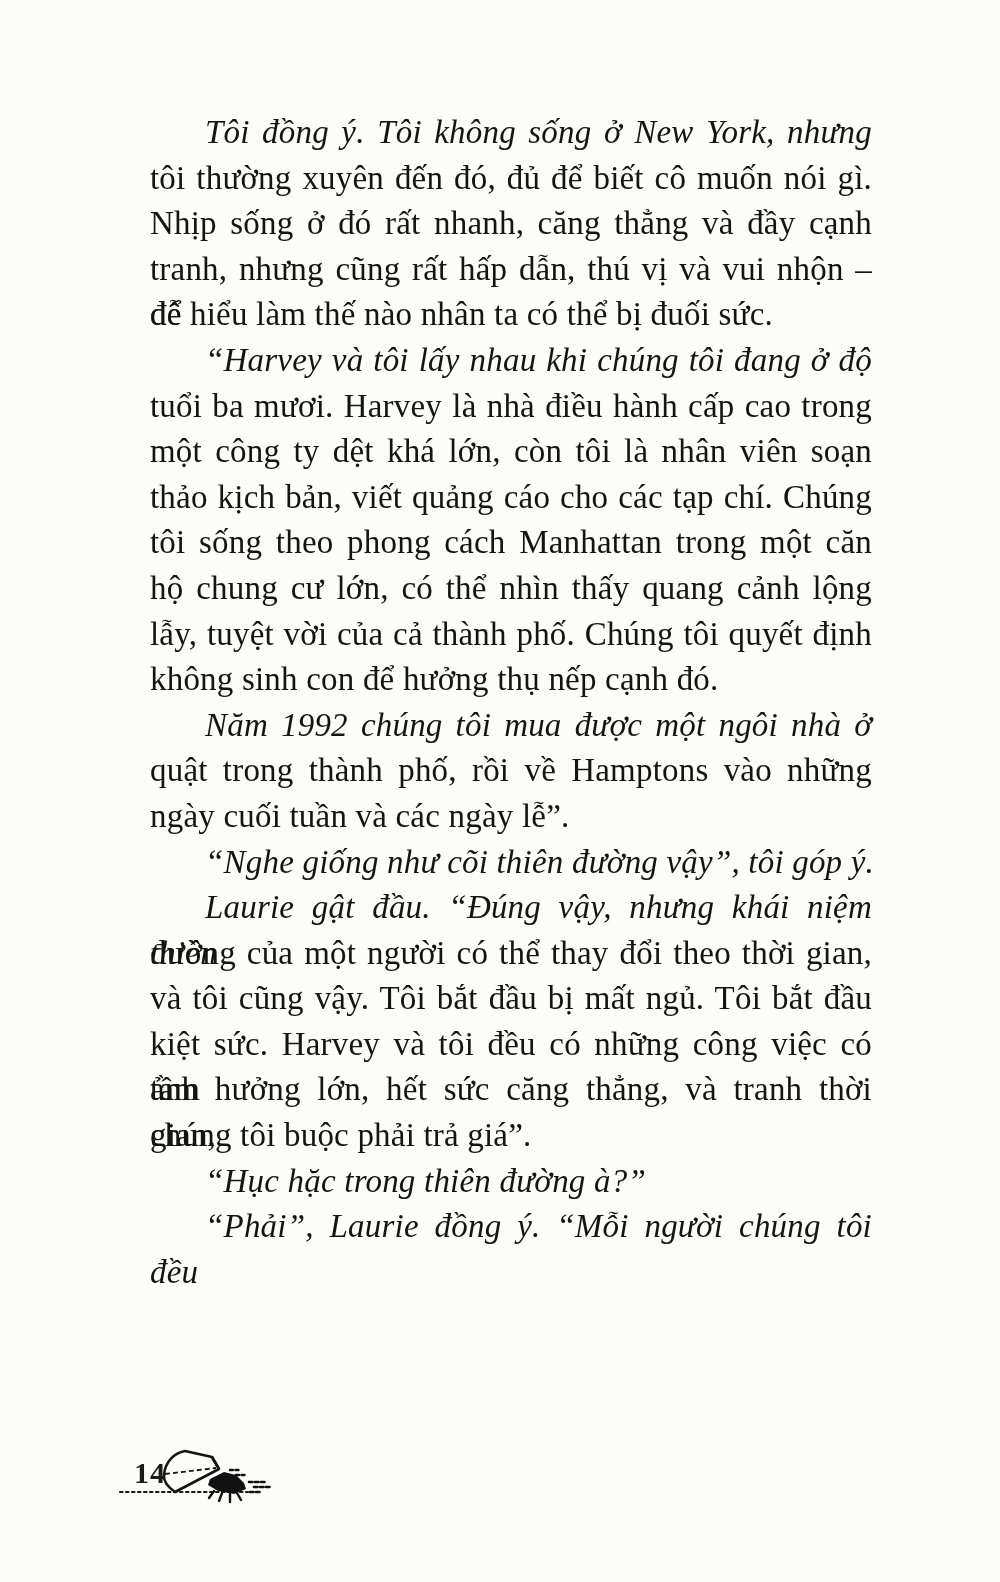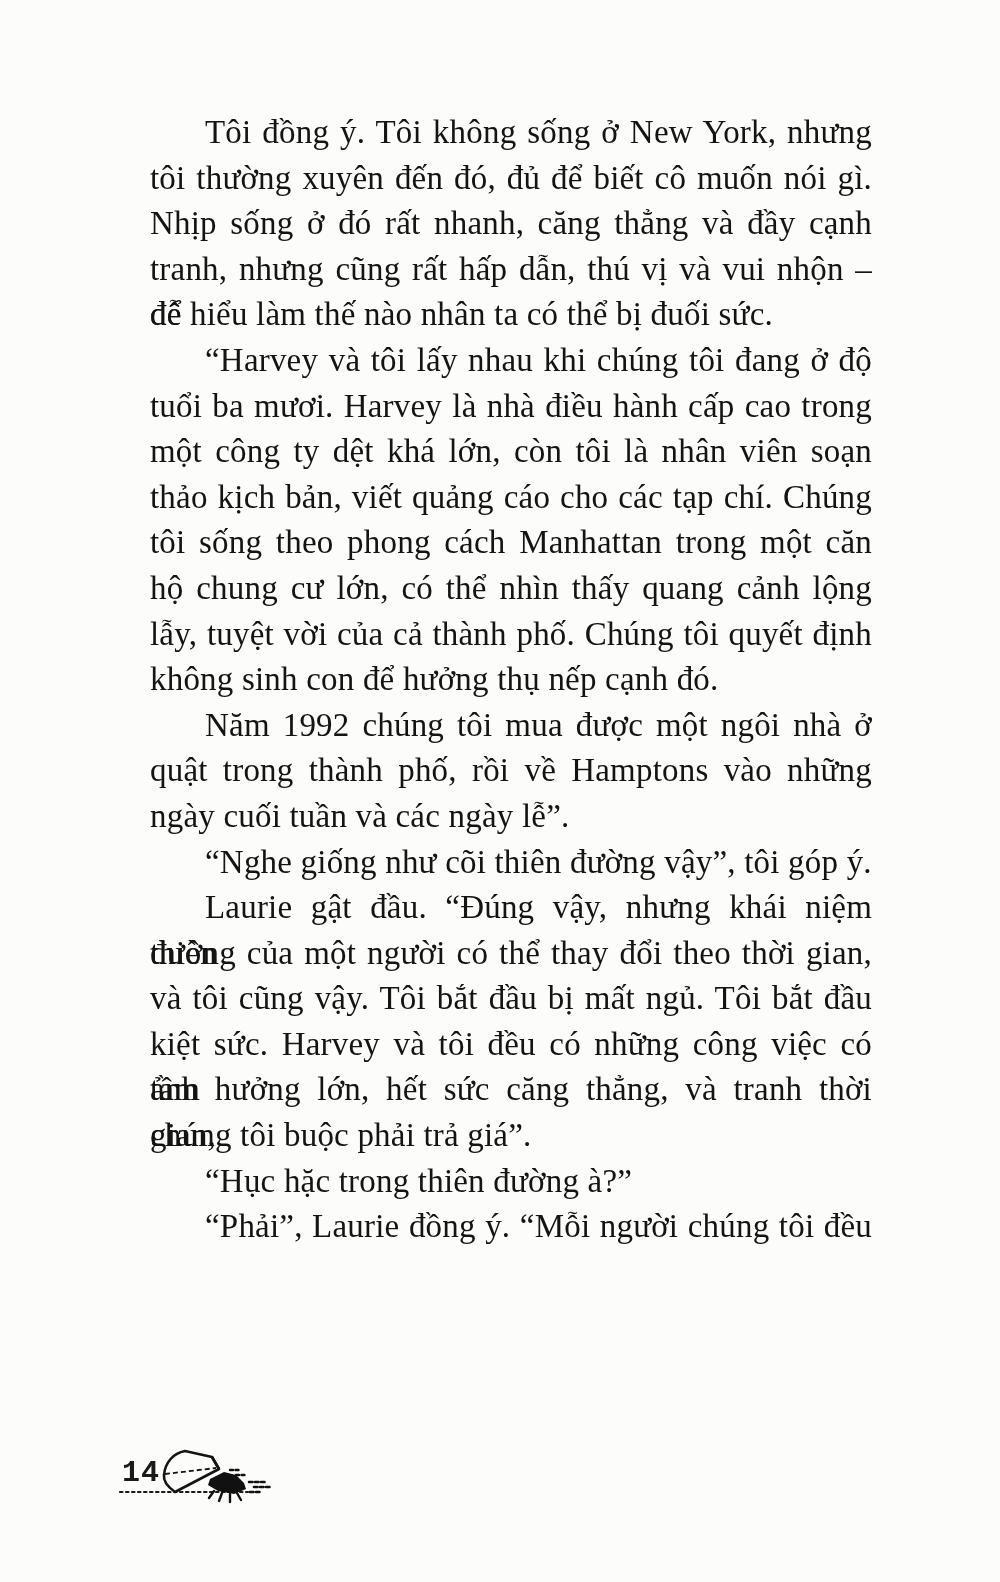--- a/index.html
+++ b/index.html
@@ -19,30 +19,30 @@
     position: absolute;
     left: 150px; top: 110px;
     width: 722px;
     font-size: 33px;
     line-height: 45.6px;
     letter-spacing: 0.2px;
   }
   .para { margin: 0; padding: 0; }
   .line { display: block; height: 45.6px; white-space: nowrap; }
   .line.j { white-space: normal; text-align: justify; text-align-last: justify; }
-  .line.first { text-indent: 55px; }
+  .line.first { text-indent: 55px; font-style: italic; }
   .footer {
     position: absolute;
     left: 118px; top: 1448px;
     width: 180px; height: 60px;
   }
   .page-number {
     position: absolute;
-    left: 4px; top: 8px;
-    font-family: Liberation Mono, monospace;
+    left: 16px; top: 8px;
+    font-family: Liberation Serif, serif;
     font-size: 30px;
     font-weight: 600;
     color: #1a1a1a;
     letter-spacing: 1px;
   }
   .ornament-svg {
     position: absolute;
     left: 0; top: 0;
   }
 </style>

